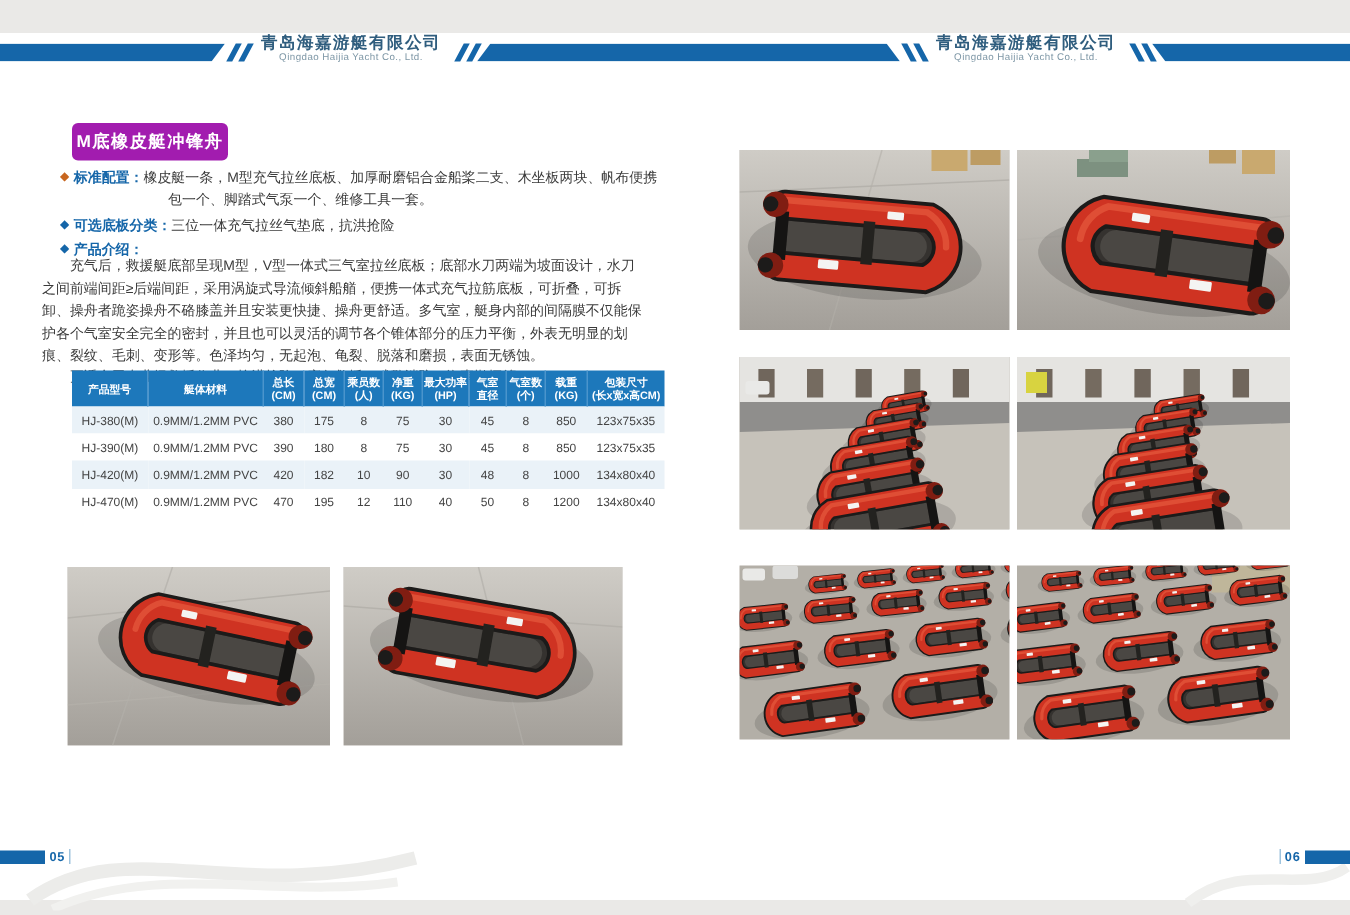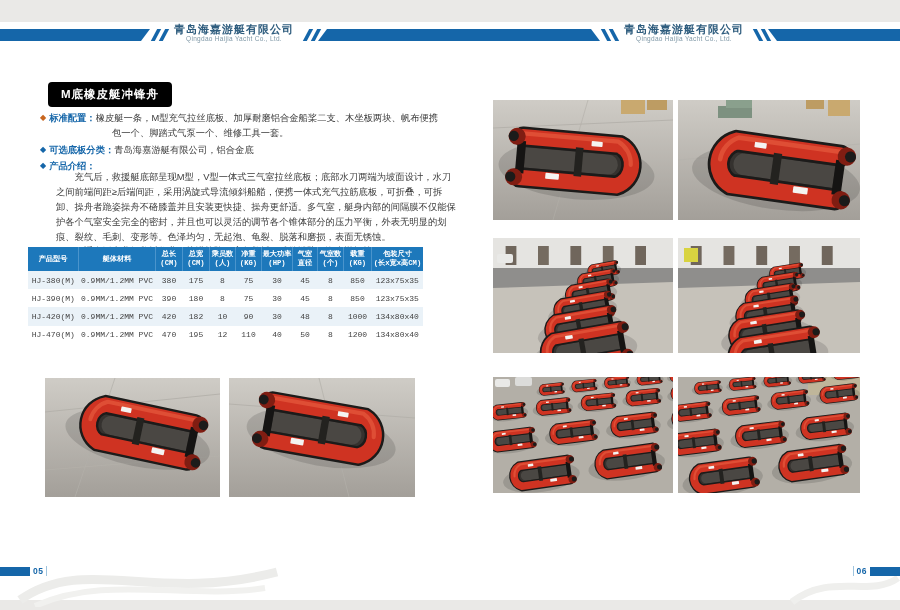--- a/index.html
+++ b/index.html
@@ -19,35 +19,35 @@
   .lp .hbar-b{clip-path:polygon(9px 0,100% 0,100% 100%,0 100%);}
   .rp .hbar-a{clip-path:polygon(0 0,calc(100% - 9px) 0,100% 100%,0 100%);}
   .rp .hbar-b{clip-path:polygon(0 0,100% 0,100% 100%,9px 100%);}
   .hslash{width:4px;height:12px;margin-top:5px;margin-left:4px;background:#1566a9;}
   .lp .hslash{transform:skewX(-28deg);} .rp .hslash{transform:skewX(28deg);}
   .hco{padding:0 8px;text-align:center;margin-top:0;line-height:1.05;white-space:nowrap;}
   .hco-cn{font-size:11px;font-weight:bold;color:#2f5d7e;letter-spacing:1px;}
   .hco-en{font-size:6.5px;color:#7e97a6;letter-spacing:.3px;}
 
   
-  .badge{position:absolute;left:48px;top:82px;background:#000000;color:#fff;
-    font-size:11.5px;font-weight:bold;padding:5px 13px;border-radius:4px;letter-spacing:1px;}
+  .badge{position:absolute;left:48px;top:82px;background:#a21caf;color:#fff;
+    font-size:11.5px;font-weight:bold;padding:5px 3px;border-radius:4px;letter-spacing:1px;}
   .bullets{position:absolute;left:40px;top:111px;width:400px;font-size:9.3px;line-height:1.65;}
   .bullet{margin-bottom:1px;}
   .hang{padding-left:72px;text-indent:-72px;}
   .bmark{font-size:8px;margin-right:3px;vertical-align:1px;}
   .m-orange{color:#c8661f;} .m-blue{color:#1566a9;}
   .blabel{color:#1566a9;font-weight:bold;margin-top:47px;}
   .btext{color:#3a3a3a;}
-  .intro{position:absolute;left:56px;top:170px;width:400px;font-size:9.3px;line-height:1.6;color:#3a3a3a;}
+  .intro{position:absolute;left:28px;top:170px;width:400px;font-size:9.3px;line-height:1.6;color:#3a3a3a;}
   .intro p{margin:0;text-indent:2em;}
 
   
-  .spec{position:absolute;left:28px;top:247px;width:385px;border-collapse:collapse;
-    table-layout:fixed;text-align:center;font-family:Liberation Mono, monospace;}
+  .spec{position:absolute;left:48px;top:247px;width:385px;border-collapse:collapse;
+    table-layout:fixed;text-align:center;}
   .spec th{background:#1d78bb;color:#fff;font-size:7.2px;font-weight:bold;
     padding:3px 0;white-space:pre-line;line-height:1.25;border-left:1px solid #4a94cc;}
   .spec th:first-child{border-left:none;}
   .spec td{font-size:8px;color:#444;padding:4.6px 0;}
   .spec tbody tr:nth-child(odd) td{background:#eaf2f8;}
   .spec tbody tr:nth-child(even) td{background:#ffffff;}
   .spec th:nth-child(1){width:50px}.spec th:nth-child(2){width:76px}
   .spec th:nth-child(3){width:26px}.spec th:nth-child(4){width:26px}
   .spec th:nth-child(5){width:25px}.spec th:nth-child(6){width:25px}
   .spec th:nth-child(7){width:30px}.spec th:nth-child(8){width:24px}
@@ -136,21 +136,21 @@
   <div class="hbar hbar-b"></div>
 </div>
 
 <div class="badge">M底橡皮艇冲锋舟</div>
 
 <div class="bullets">
   <div class="bullet hang">
     <span class="bmark m-orange">◆</span><span class="blabel">标准配置：</span><span class="btext">橡皮艇一条，M型充气拉丝底板、加厚耐磨铝合金船桨二支、木坐板两块、帆布便携包一个、脚踏式气泵一个、维修工具一套。</span>
   </div>
   <div class="bullet">
-    <span class="bmark m-blue">◆</span><span class="blabel">可选底板分类：</span><span class="btext">青岛海嘉游艇有限公司，铝合金底</span>
+    <span class="bmark m-blue">◆</span><span class="blabel">可选底板分类：</span><span class="btext">三位一体充气拉丝气垫底，抗洪抢险</span>
   </div>
   <div class="bullet">
     <span class="bmark m-blue">◆</span><span class="blabel">产品介绍：</span>
   </div>
 </div>
 
 <div class="intro">
   <p>充气后，救援艇底部呈现M型，V型一体式三气室拉丝底板；底部水刀两端为坡面设计，水刀之间前端间距≥后端间距，采用涡旋式导流倾斜船艏，便携一体式充气拉筋底板，可折叠，可拆卸、操舟者跪姿操舟不硌膝盖并且安装更快捷、操舟更舒适。多气室，艇身内部的间隔膜不仅能保护各个气室安全完全的密封，并且也可以灵活的调节各个锥体部分的压力平衡，外表无明显的划痕、裂纹、毛刺、变形等。色泽均匀，无起泡、龟裂、脱落和磨损，表面无锈蚀。</p>
   <p>更适合于专业级救援作业，抗洪抢险，应急救援，武警消防，海事勘探等</p>
 </div>

